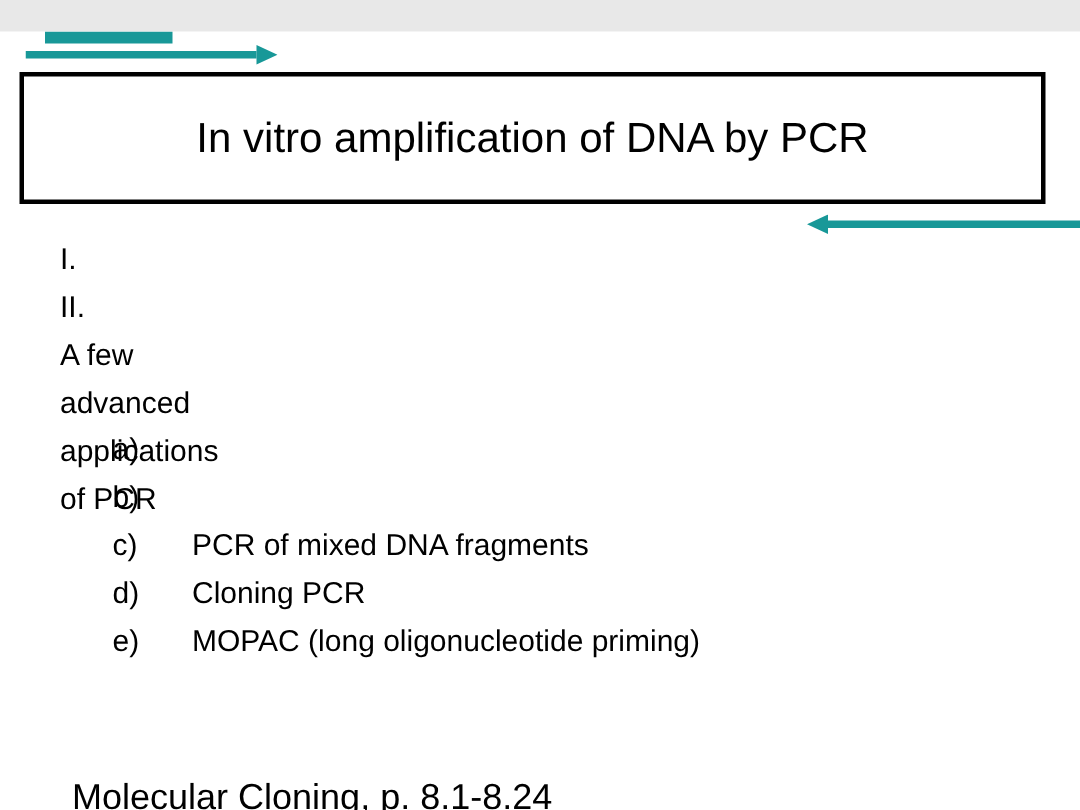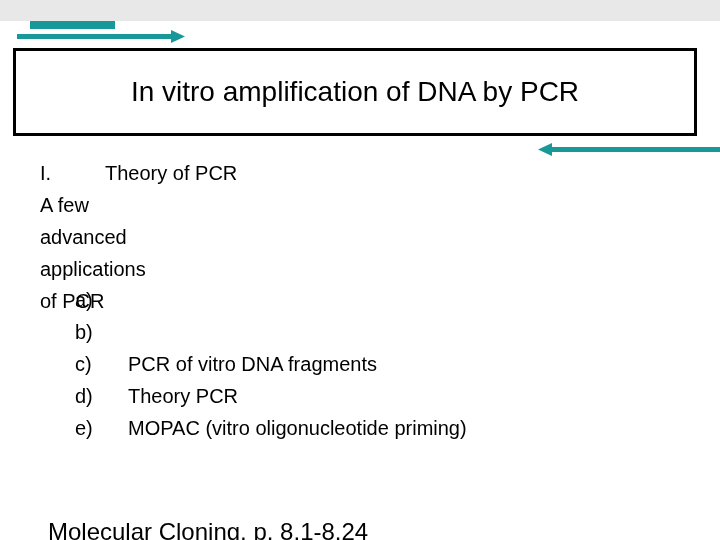--- a/index.html
+++ b/index.html
@@ -101,45 +101,45 @@
   </div>
 
   <svg class="arrow-left-svg" width="182" height="13" viewBox="0 0 182 13">
     <rect x="13" y="4" width="169" height="5" fill="#189898"></rect>
     <polygon points="0,6.5 14,0 14,13" fill="#189898"></polygon>
   </svg>
 
   <div class="main-list">
     <div class="row">
       <span>I.</span>
-      <span>Theory of PCR</span>
     </div>
     <div class="row">
+      <span>II.</span>
     </div>
     <div class="row">
       <span>A few advanced applications of PCR</span>
     </div>
   </div>
 
   <div class="sub-list">
     <div class="row">
       <span>a)</span>
     </div>
     <div class="row">
       <span>b)</span>
     </div>
     <div class="row">
       <span>c)</span>
-      <span>PCR of vitro DNA fragments</span>
+      <span>PCR of mixed DNA fragments</span>
     </div>
     <div class="row">
       <span>d)</span>
-      <span>Theory PCR</span>
+      <span>Cloning PCR</span>
     </div>
     <div class="row">
       <span>e)</span>
-      <span>MOPAC (vitro oligonucleotide priming)</span>
+      <span>MOPAC (long oligonucleotide priming)</span>
     </div>
   </div>
 
   <div class="footer-citation">Molecular Cloning, p. 8.1-8.24</div>
 
 </div>
 
 </body></html>

